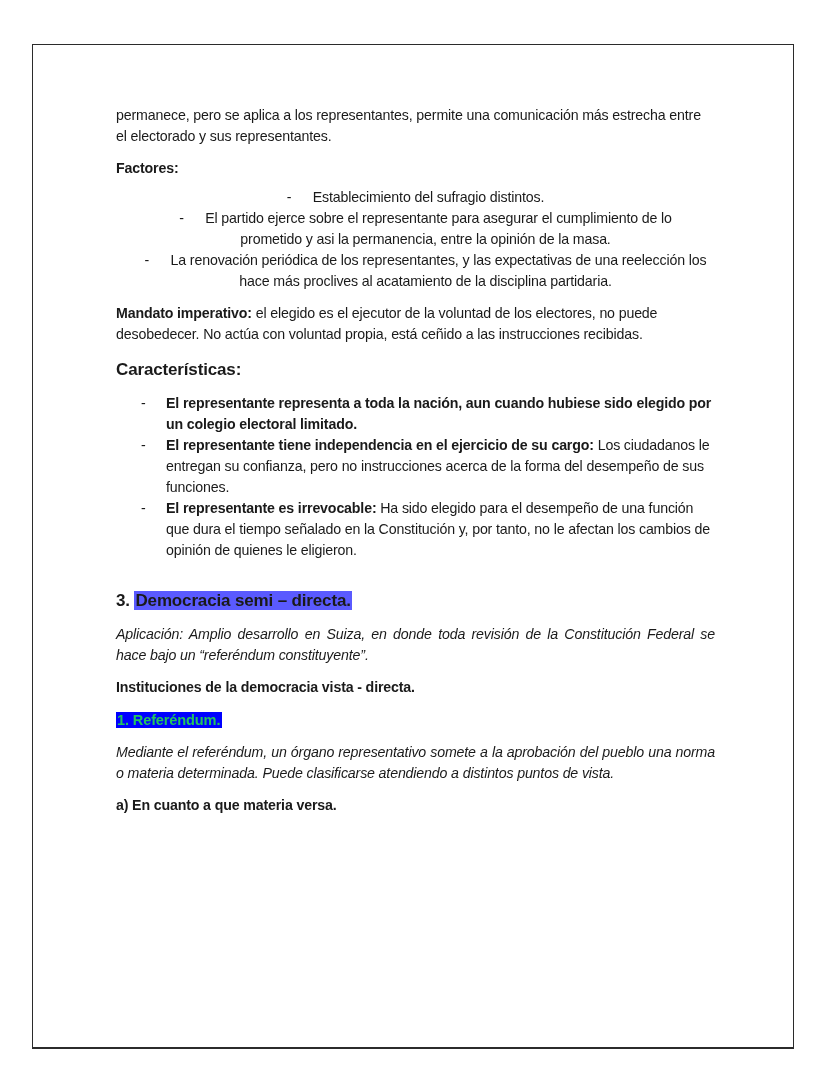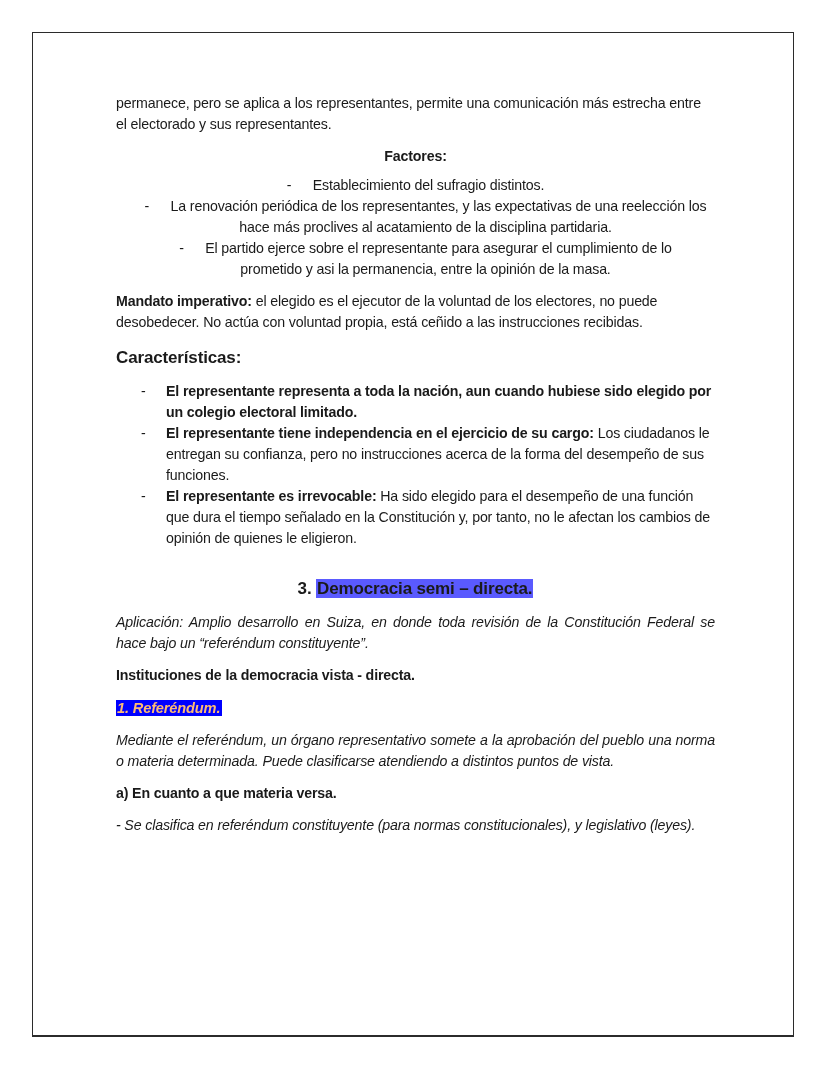--- a/index.html
+++ b/index.html
@@ -11,21 +11,21 @@
       width: 828px;
       height: 1071px;
       position: relative;
       overflow: hidden;
       font-family: "Liberation Sans", "DejaVu Sans", sans-serif;
       color: #1a1a1a;
     }
     .page {
       position: absolute;
       left: 32px;
-      top: 32px;
+      top: 44px;
       width: 762px;
       height: 1005px;
       border: 1px solid #2b2b2b;
       border-bottom: 2px solid #2b2b2b;
       box-sizing: border-box;
       background: #ffffff;
     }
     .content {
       position: absolute;
       left: 83px;
@@ -35,21 +35,20 @@
       line-height: 21px;
       letter-spacing: -0.15px;
     }
     p { margin: 0; }
     .block { margin-bottom: 11px; }
     .justify { text-align: justify; font-style: italic; }
     .bold { font-weight: bold; }
     .italic { }
 
     .factores-title {
-      text-align: center;
       font-weight: bold;
       margin-top: 2px;
       margin-bottom: 8px;
     }
     .factor-list {
       margin: 0 0 11px 0;
       padding: 0;
       list-style: none;
     }
     .factor-item {
@@ -80,35 +79,33 @@
       position: relative;
       padding-left: 50px;
     }
     .char-item .dash-abs {
       position: absolute;
       left: 25px;
       top: 0;
     }
 
     .main-heading {
-      text-align: center;
       font-size: 17px;
       font-weight: bold;
       line-height: 24px;
       margin-bottom: 11px;
     }
     .hl-light {
       background: #5a5aff;
       padding: 0 1px;
     }
     .hl-dark {
       background: #0000ff;
-      color: #fdba74;
+      color: #22c55e;
       padding: 0 2px 0 1px;
-      font-style: italic;
     }
     .sub-heading {
       font-size: 14.6px;
       font-weight: bold;
       margin-bottom: 11px;
       line-height: 22px;
     }
   </style>
 </head>
 <body>
@@ -117,25 +114,25 @@
   <div class="content">
 
     <p class="block">permanece, pero se aplica a los representantes, permite una comunicación más estrecha entre el electorado y sus representantes.</p>
 
     <p class="factores-title">Factores:</p>
 
     <ul class="factor-list">
       <li class="factor-item">
         <span class="dash">-</span><span>Establecimiento del sufragio distintos.</span>
       </li>
+      <li class="factor-item" style="padding:0 20px 0 40px;">
+        <span class="dash">-</span><span>El partido ejerce sobre el representante para asegurar el cumplimiento de lo prometido y asi la permanencia, entre la opinión de la masa.</span>
+      </li>
       <li class="factor-item" style="padding:0 0 0 20px;">
         <span class="dash">-</span><span>La renovación periódica de los representantes, y las expectativas de una reelección los hace más proclives al acatamiento de la disciplina partidaria.</span>
-      </li>
-      <li class="factor-item" style="padding:0 20px 0 40px;">
-        <span class="dash">-</span><span>El partido ejerce sobre el representante para asegurar el cumplimiento de lo prometido y asi la permanencia, entre la opinión de la masa.</span>
       </li>
     </ul>
 
     <p class="mandato italic">
       <span class="bold">Mandato imperativo:</span><span> el elegido es el ejecutor de la voluntad de los electores, no puede desobedecer. No actúa con voluntad propia, está ceñido a las instrucciones recibidas.</span>
     </p>
 
     <p class="section-heading">Características:</p>
 
     <ul class="char-list">
@@ -163,16 +160,15 @@
     <p class="block bold">Instituciones de la democracia vista - directa.</p>
 
     <p class="sub-heading">
       <span class="hl-dark">1. Referéndum.</span>
     </p>
 
     <p class="block justify">Mediante el referéndum, un órgano representativo somete a la aprobación del pueblo una norma o materia determinada. Puede clasificarse atendiendo a distintos puntos de vista.</p>
 
     <p class="block bold">a) En cuanto a que materia versa.</p>
 
-    <p class="block justify">- Se clasifica en referéndum constituyente (para normas constitucionales), y legislativo (leyes).</p>
 
   </div>
 </div>
 
 </body></html>

